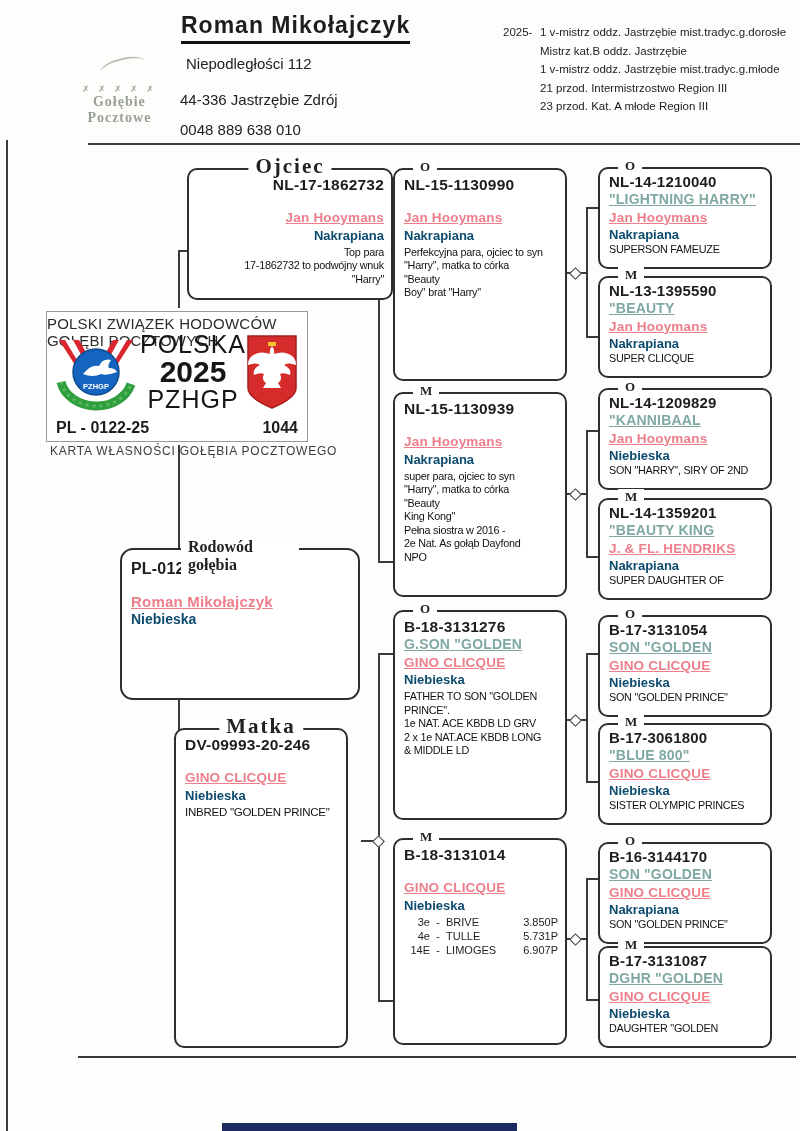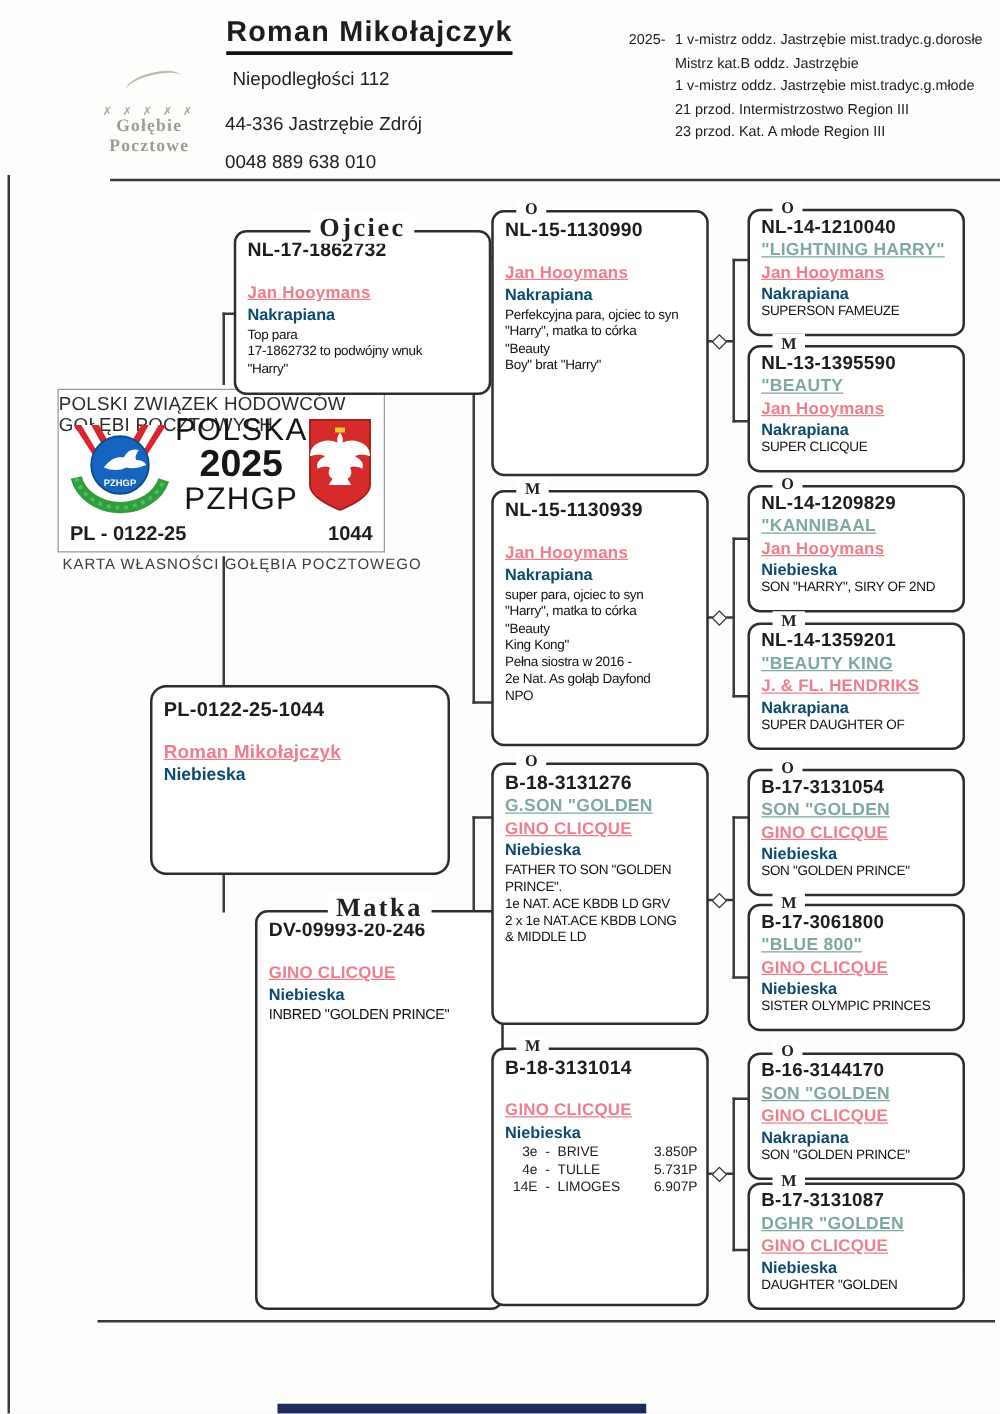--- a/index.html
+++ b/index.html
@@ -147,37 +147,38 @@
     <svg class="abs" style="right:9px;top:22px;" width="52" height="76" viewBox="0 0 52 76">
       <path d="M2,2 h48 v52 q0,10 -24,20 q-24,-10 -24,-20 z" fill="#d62b2b" stroke="#a81c1c" stroke-width="1.5"></path>
       <rect x="22" y="8" width="8" height="4" fill="#f4c430"></rect>
       <path d="M26,12 q3,4 2,8 q10,-4 18,2 q4,3 4,9 q-8,-3 -12,0 q8,4 6,10 q-6,-3 -10,-1 q3,6 -2,9 l3,5 h-18 l3,-5 q-5,-3 -2,-9 q-4,-2 -10,1 q-2,-6 6,-10 q-4,-3 -12,0 q0,-6 4,-9 q8,-6 18,-2 q-1,-4 2,-8 z" fill="#ffffff"></path>
     </svg>
     <div class="license-series">PL - 0122-25</div>
     <div class="license-number">1044</div>
   </div>
   <div class="caption">KARTA  WŁASNOŚCI GOŁĘBIA POCZTOWEGO</div>
 
-  <div class="pbox" style="left:187px;top:184px;width:206px;height:132px;">
+  <div class="pbox" style="left:187px;top:168px;width:206px;height:132px;text-align:right;">
     <span class="tag tag-center tag-big">Ojciec</span>
     <div class="ring">NL-17-1862732</div>
     <div class="pname gap">Jan Hooymans</div>
     <div class="cword">Nakrapiana</div>
     <div class="desc sgap">Top para
 17-1862732 to podwójny wnuk
 "Harry"</div>
   </div>
 
   <div class="pbox" style="left:120px;top:548px;width:240px;height:152px;border-radius:13px;">
+    <span class="tag tag-center" style="font-size:16px;top:-12px;">Rodowód gołębia</span>
     <div class="ring" style="font-size:16px;margin-top:4px;">PL-0122-25-1044</div>
     <div class="pname gap" style="font-size:15px;">Roman  Mikołajczyk</div>
     <div class="cword" style="font-size:14px;">Niebieska</div>
   </div>
 
-  <div class="pbox" style="left:204px;top:728px;width:199px;height:320px;">
+  <div class="pbox" style="left:174px;top:728px;width:174px;height:320px;">
     <span class="tag tag-center tag-big">Matka</span>
     <div class="ring">DV-09993-20-246</div>
     <div class="pname gap">GINO  CLICQUE</div>
     <div class="cword">Niebieska</div>
     <div class="desc sgap" style="font-size:11.5px;">INBRED "GOLDEN PRINCE"</div>
   </div>
 
   <div class="pbox g2" style="top:168px;height:213px;">
     <span class="tag">O</span>
     <div class="ring">NL-15-1130990</div>

